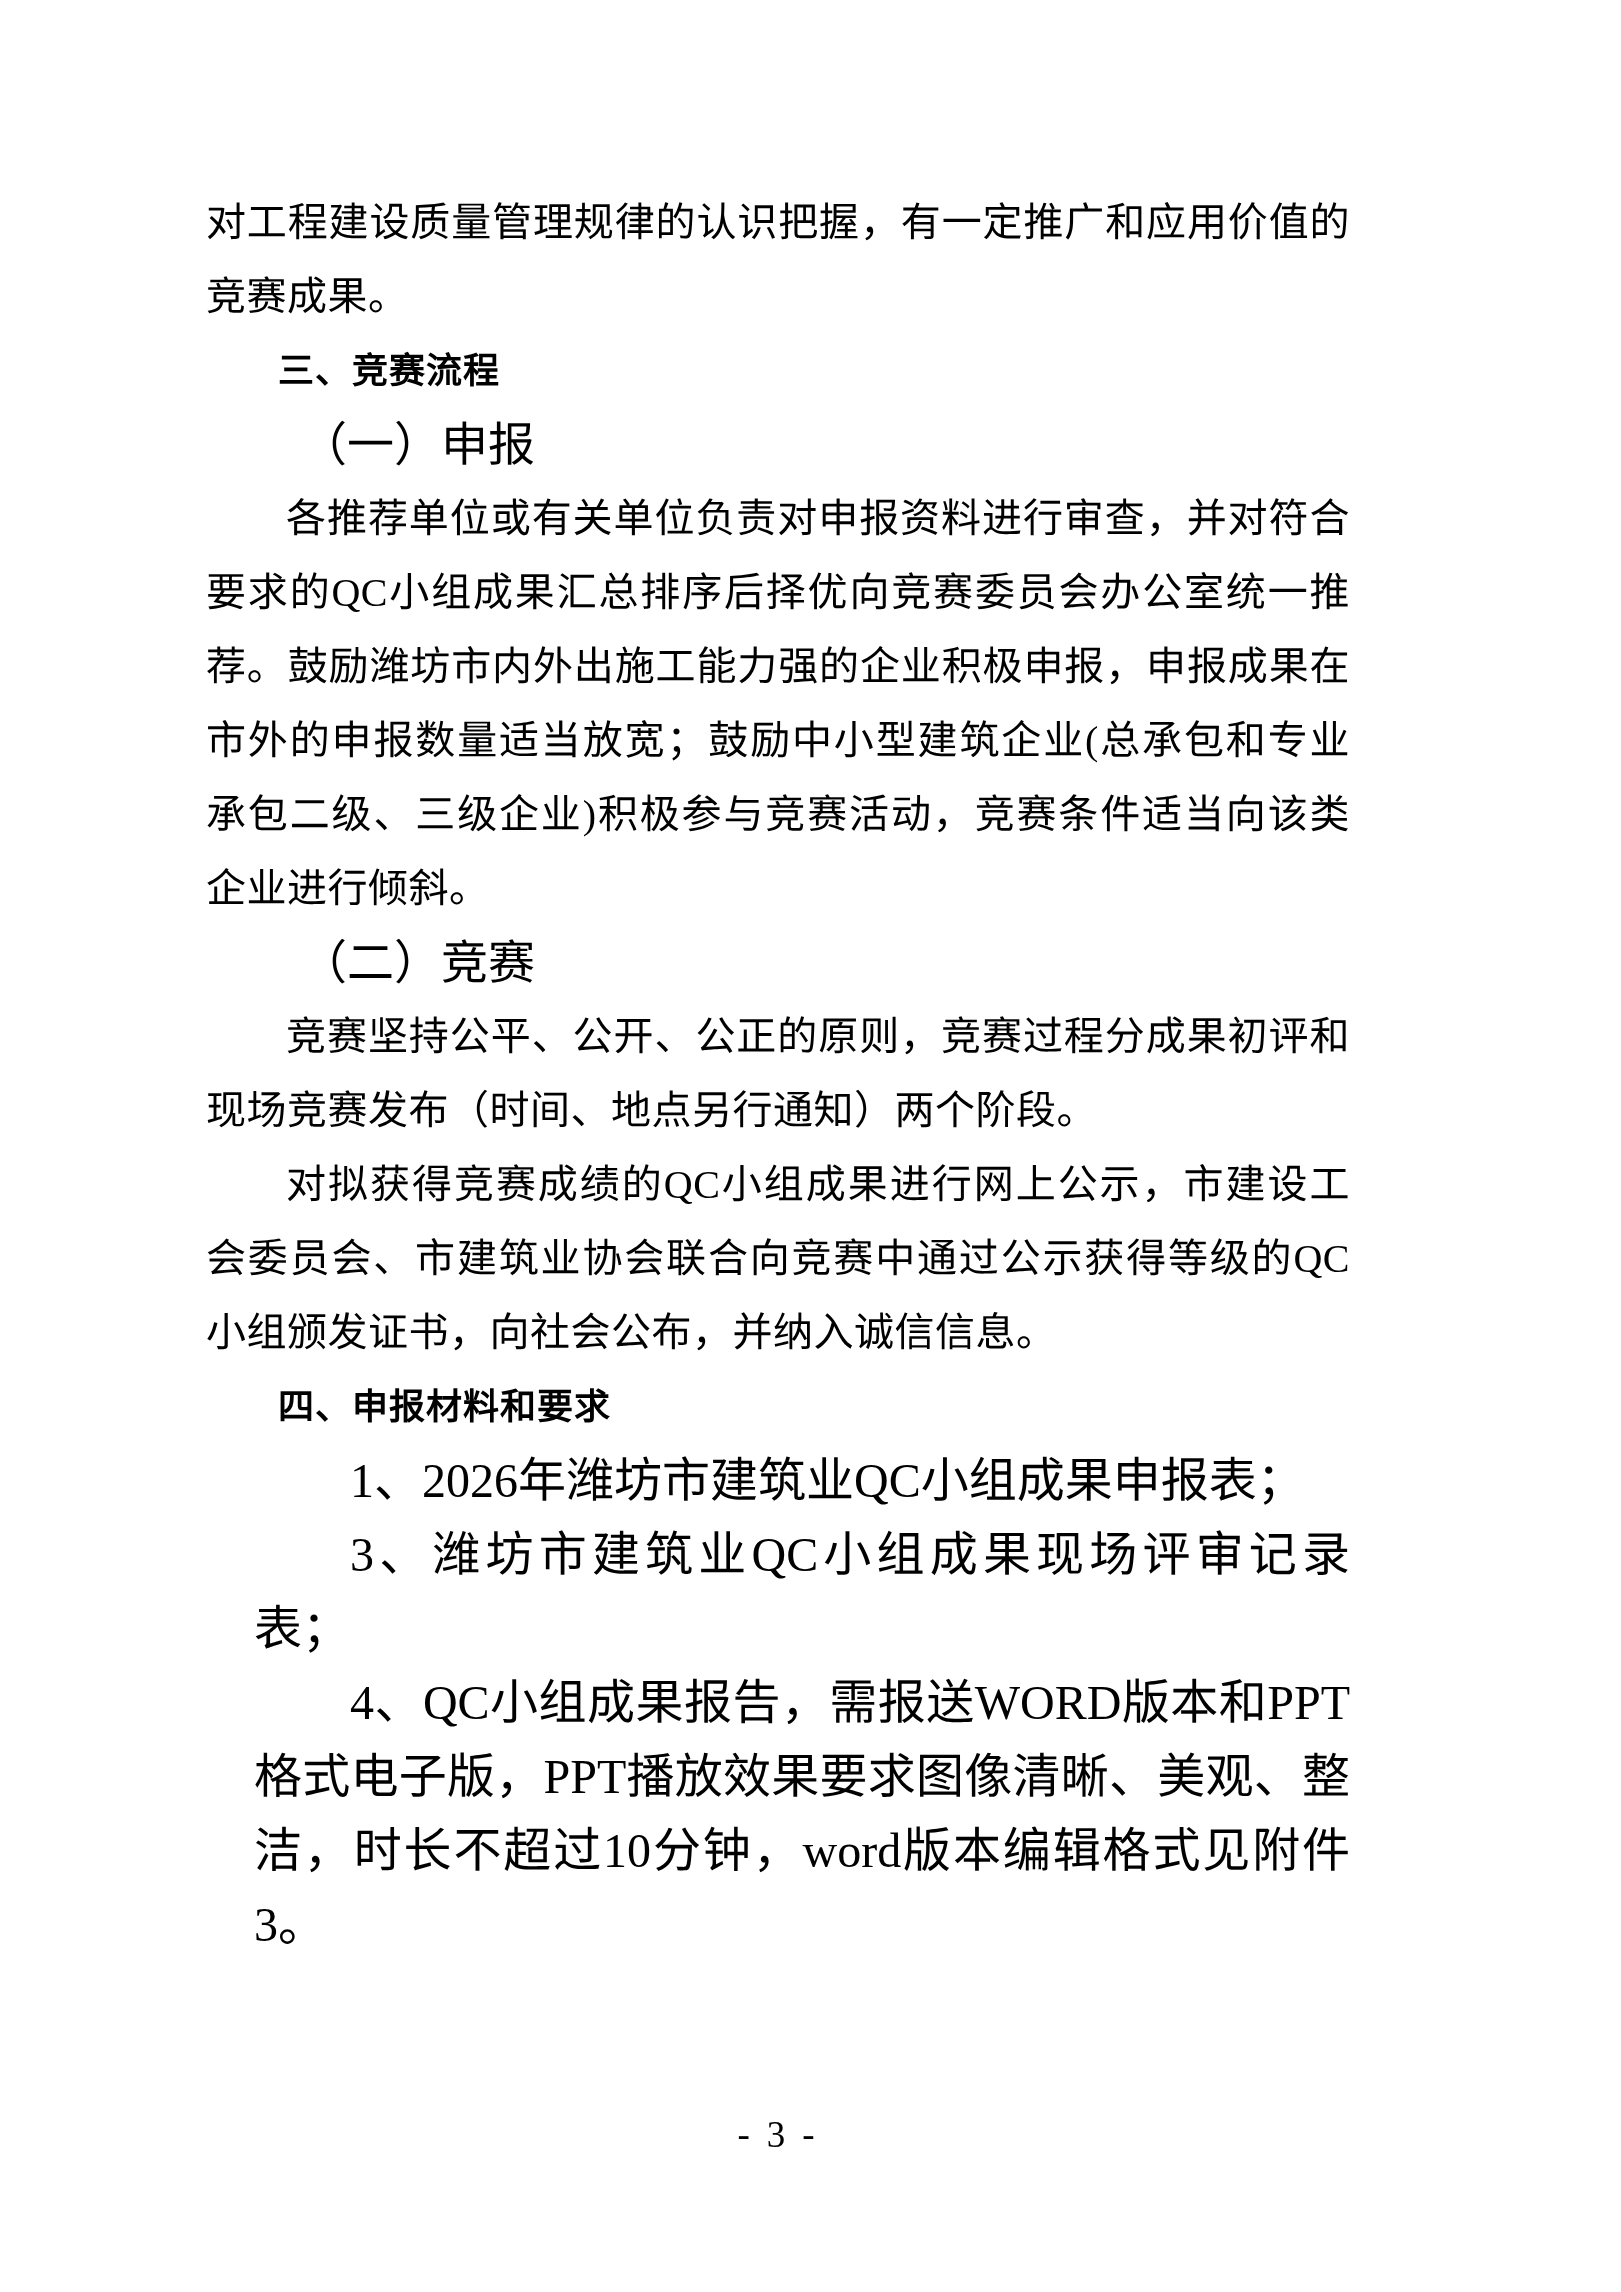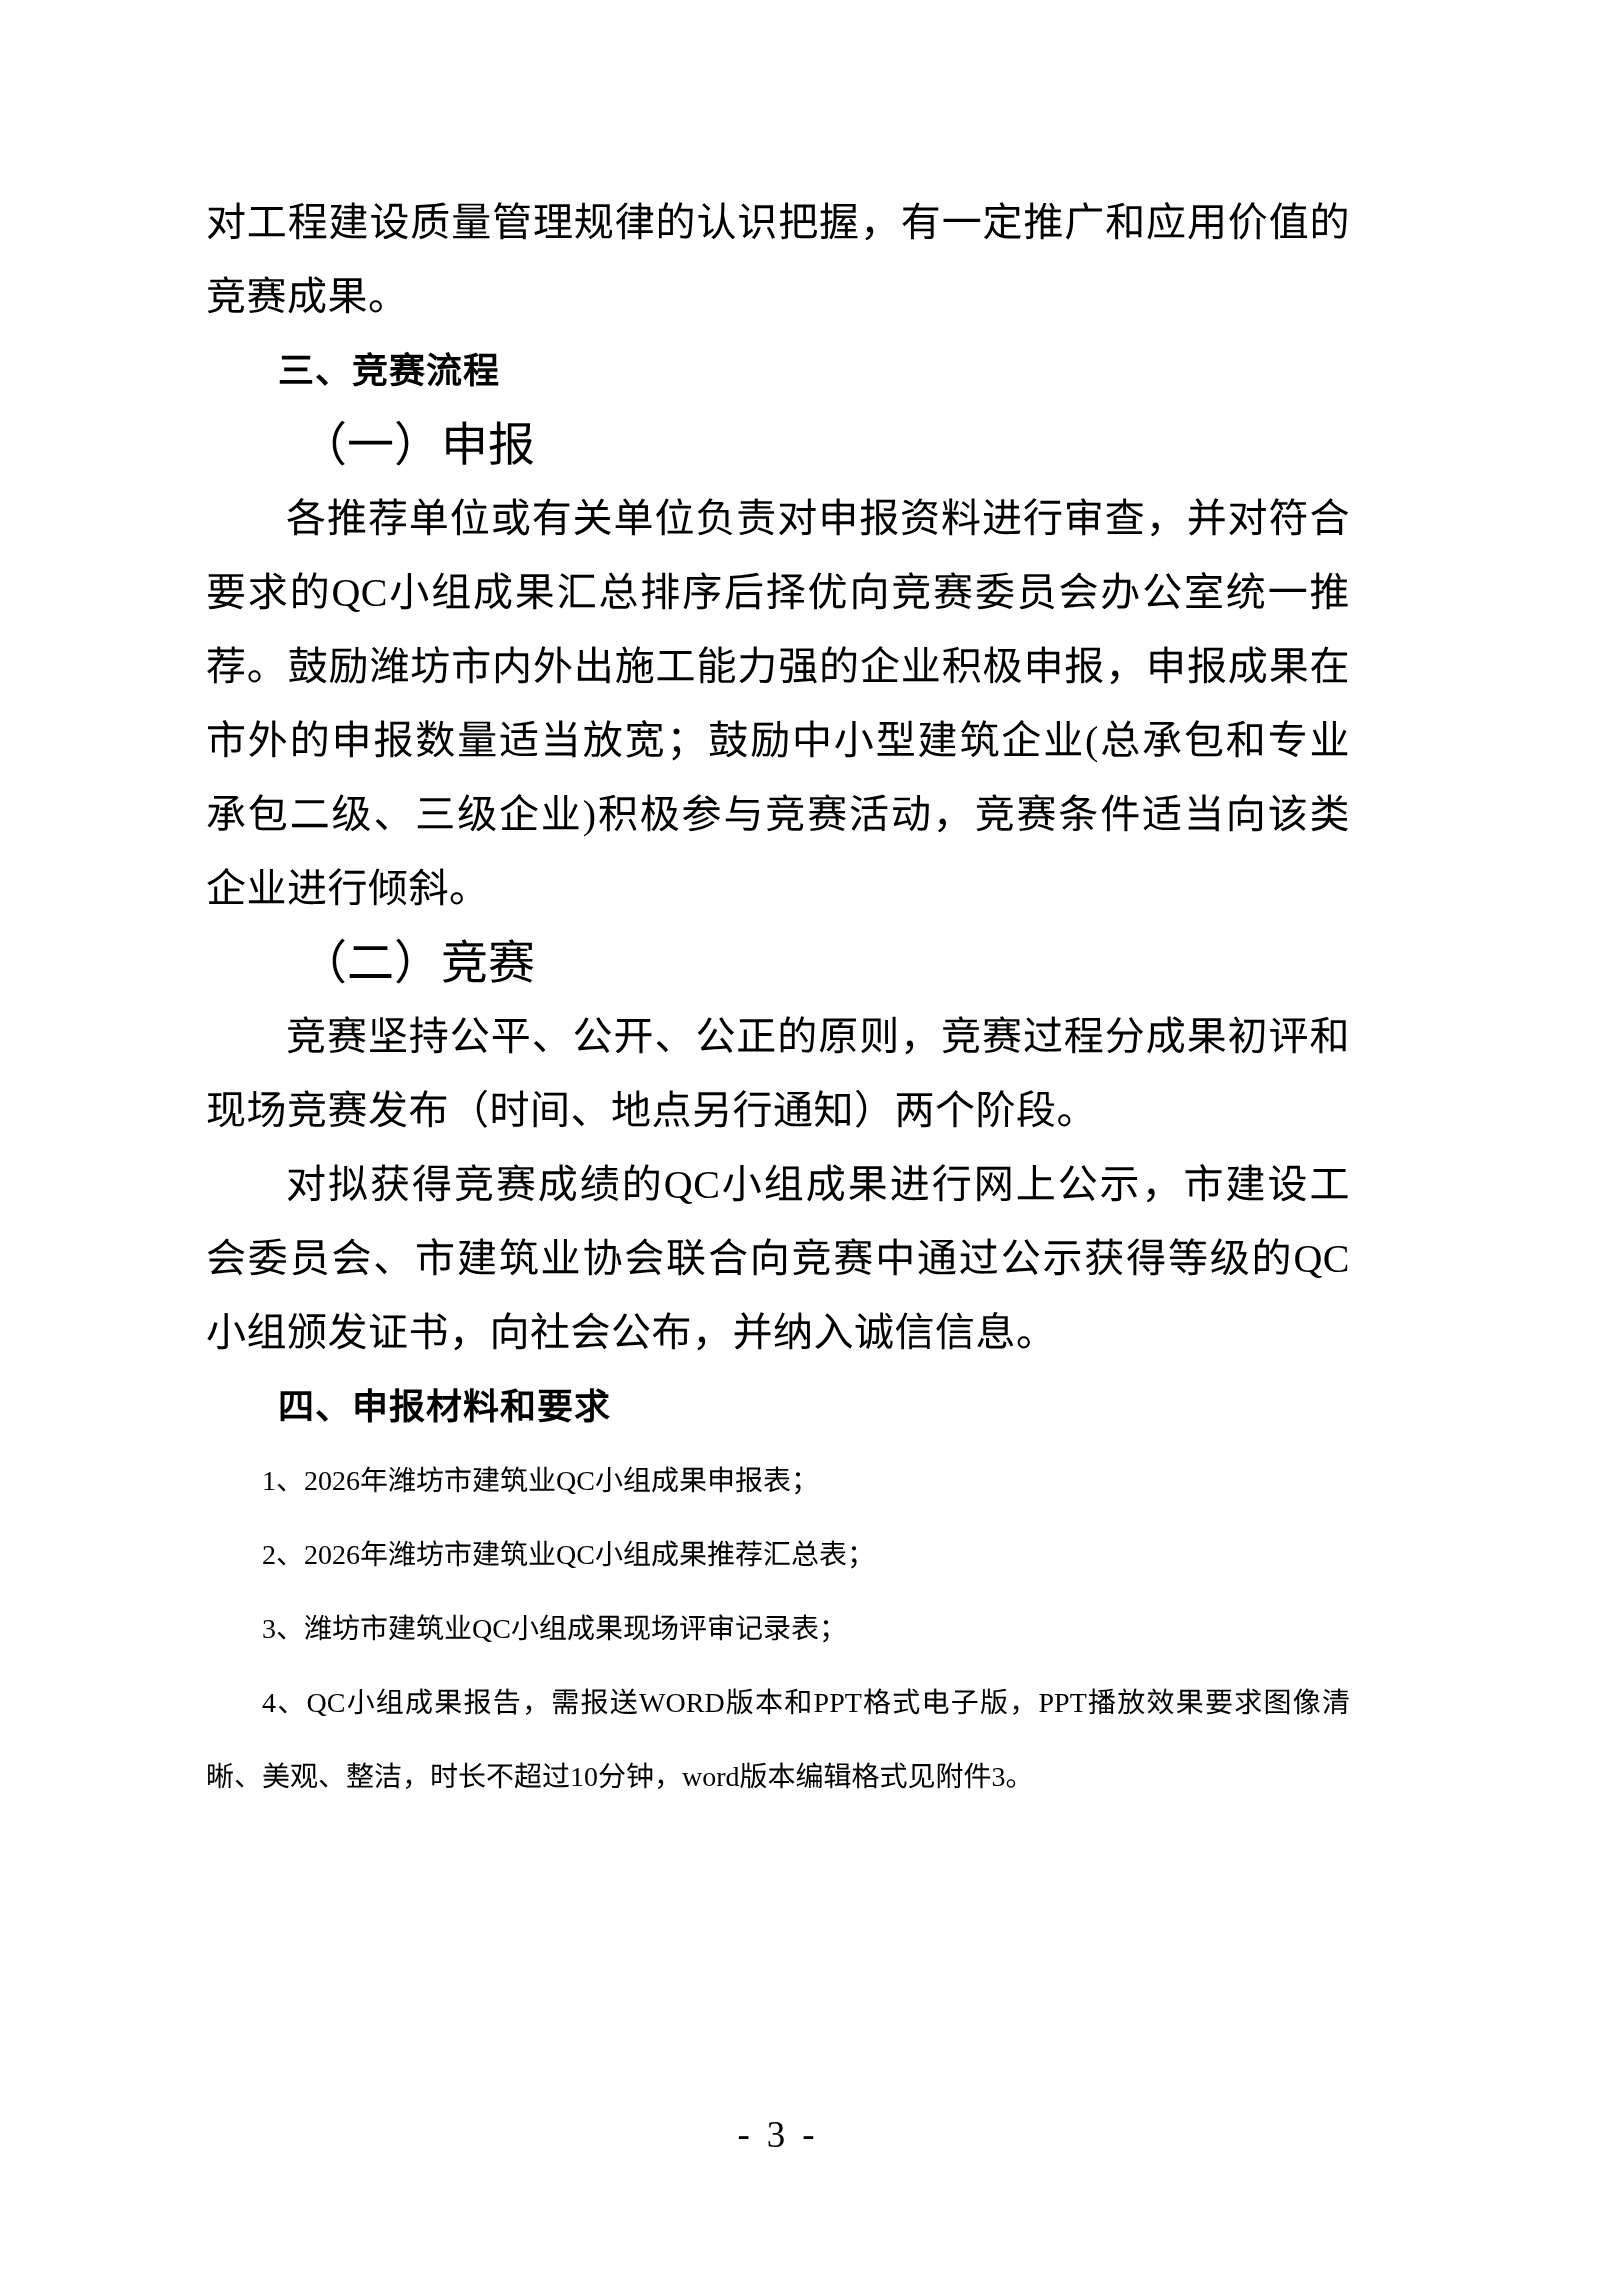--- a/index.html
+++ b/index.html
@@ -38,25 +38,26 @@
     line-height: 74px;
     text-indent: 2em;
     letter-spacing: 1px;
   }
   .subheading {
     font-size: 47px;
     line-height: 74px;
     text-indent: 2em;
   }
   .list-item {
-    font-size: 28px;
+    font-size: 48px;
     line-height: 74px;
     text-indent: 2em;
     text-align: justify;
     text-justify: inter-ideograph;
+    margin-left: 48px;
   }
   .footer {
     position: absolute;
     left: 0;
     right: 0;
     bottom: 137px;
     text-align: center;
     font-size: 37px;
     font-family: "Liberation Serif", "DejaVu Serif", serif;
     letter-spacing: 3.9px;
@@ -78,20 +79,19 @@
   <p class="subheading">（二）竞赛</p>
 
   <p class="body-text indent">竞赛坚持公平、公开、公正的原则，竞赛过程分成果初评和现场竞赛发布（时间、地点另行通知）两个阶段。</p>
 
 
   <p class="body-text indent">对拟获得竞赛成绩的QC小组成果进行网上公示，市建设工会委员会、市建筑业协会联合向竞赛中通过公示获得等级的QC小组颁发证书，向社会公布，并纳入诚信信息。</p>
 
   <p class="heading">四、申报材料和要求</p>
 
   <p class="list-item">1、2026年潍坊市建筑业QC小组成果申报表；</p>
-  <p class="list-item">2、2026年潍坊市建筑业QC小组成果推荐汇总表；</p>
   <p class="list-item">3、潍坊市建筑业QC小组成果现场评审记录表；</p>
   <p class="list-item">4、QC小组成果报告，需报送WORD版本和PPT格式电子版，PPT播放效果要求图像清晰、美观、整洁，时长不超过10分钟，word版本编辑格式见附件3。</p>
 
   <div class="footer">- 3 -</div>
 
 </div>
 
 
 </body></html>

